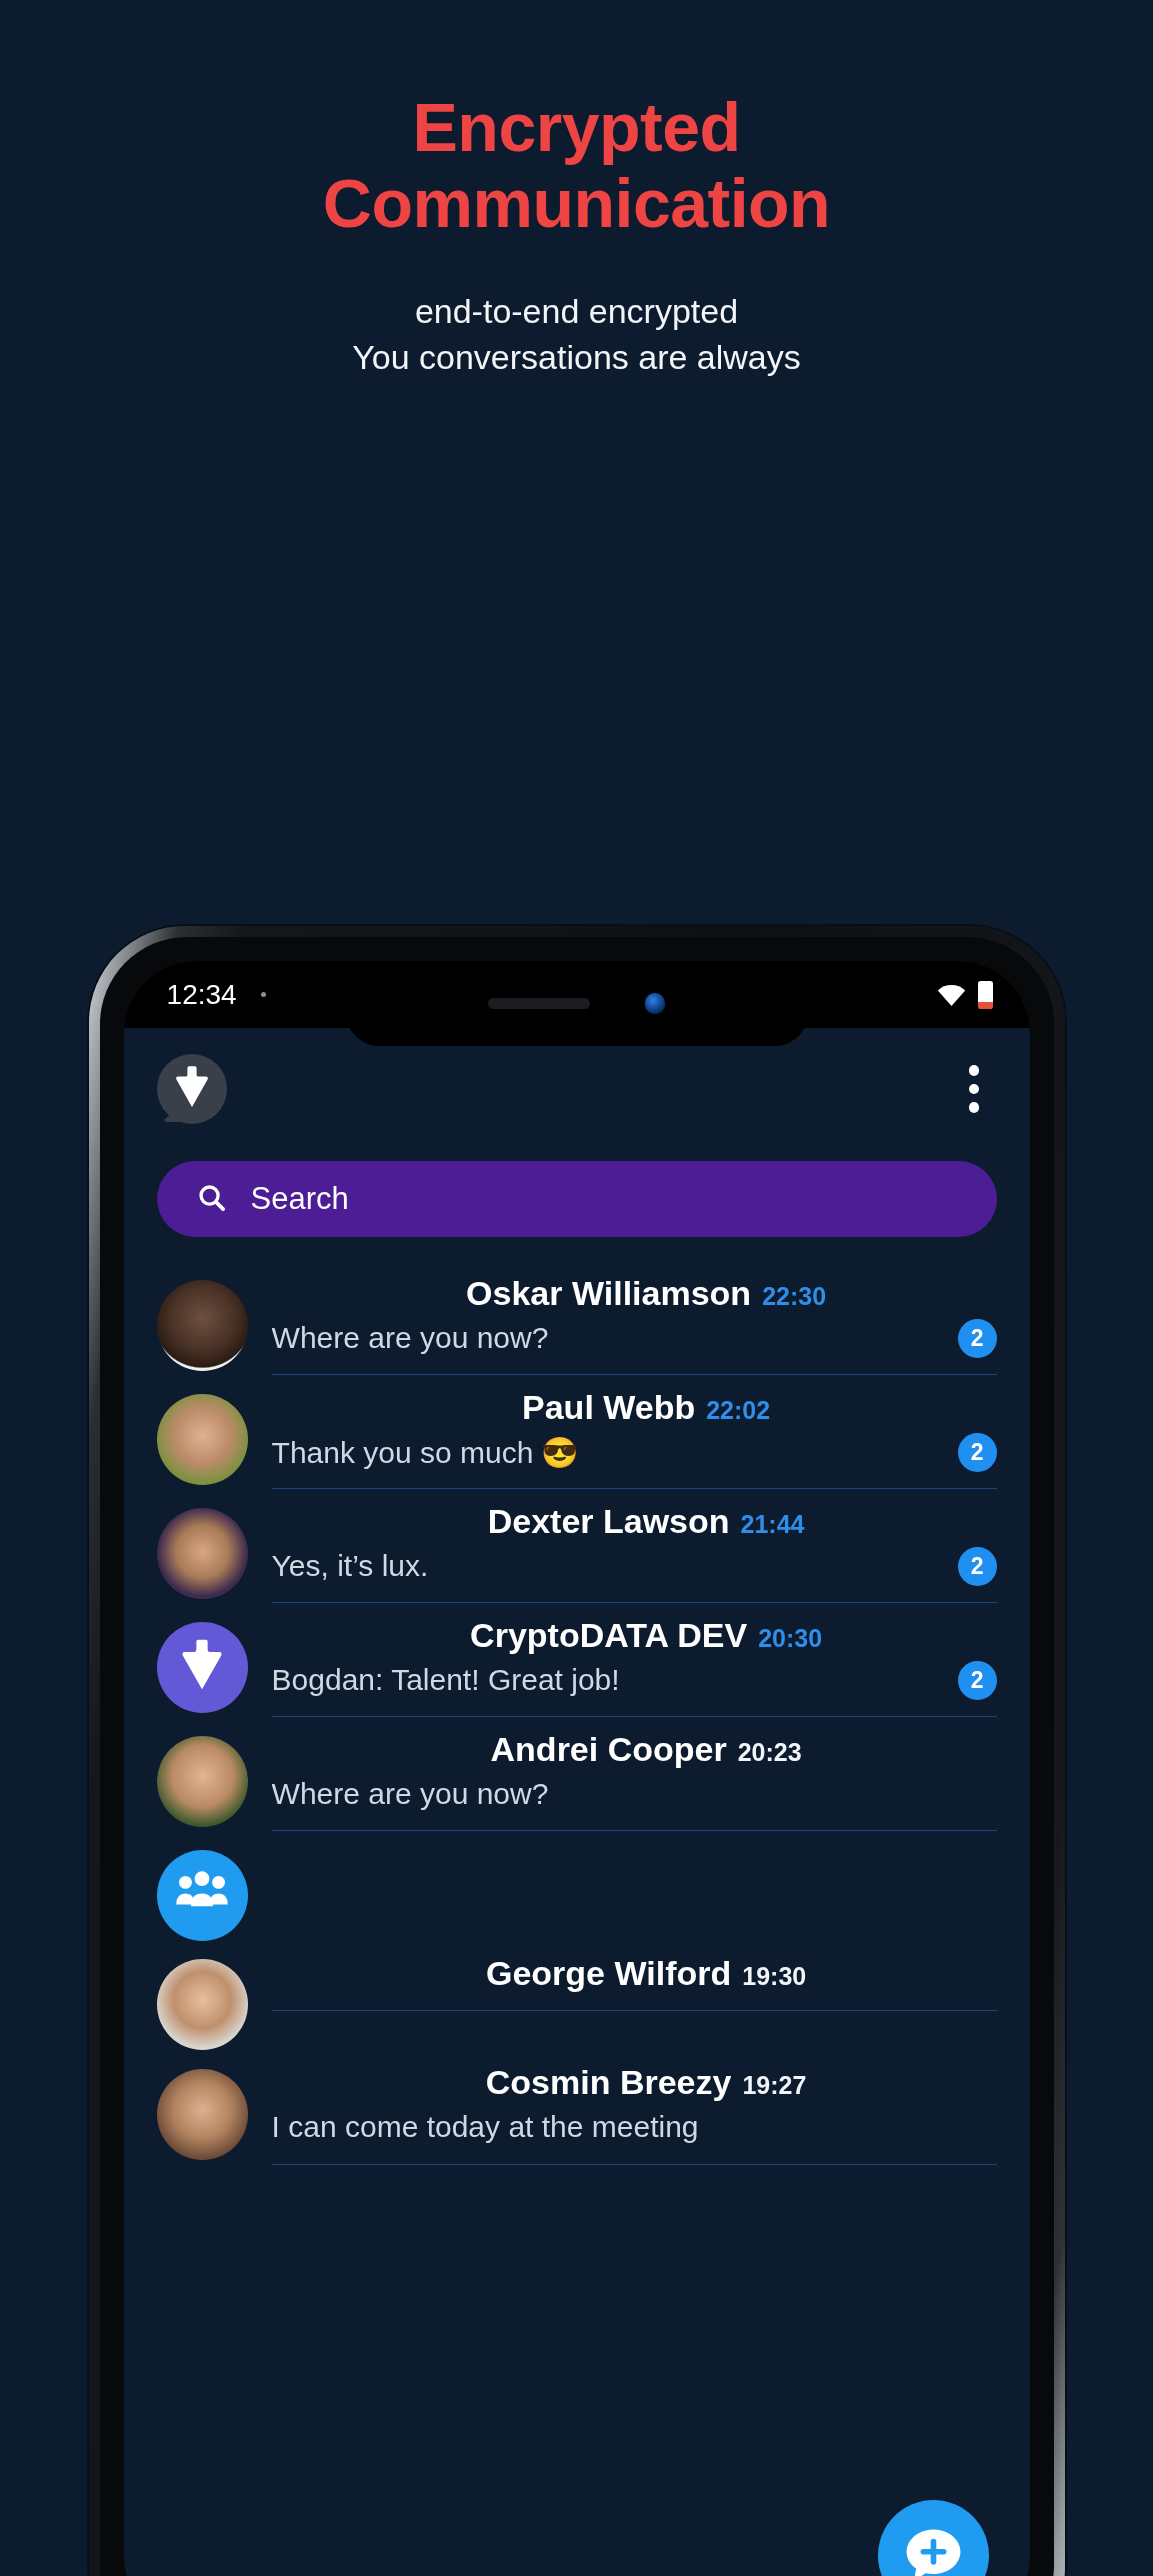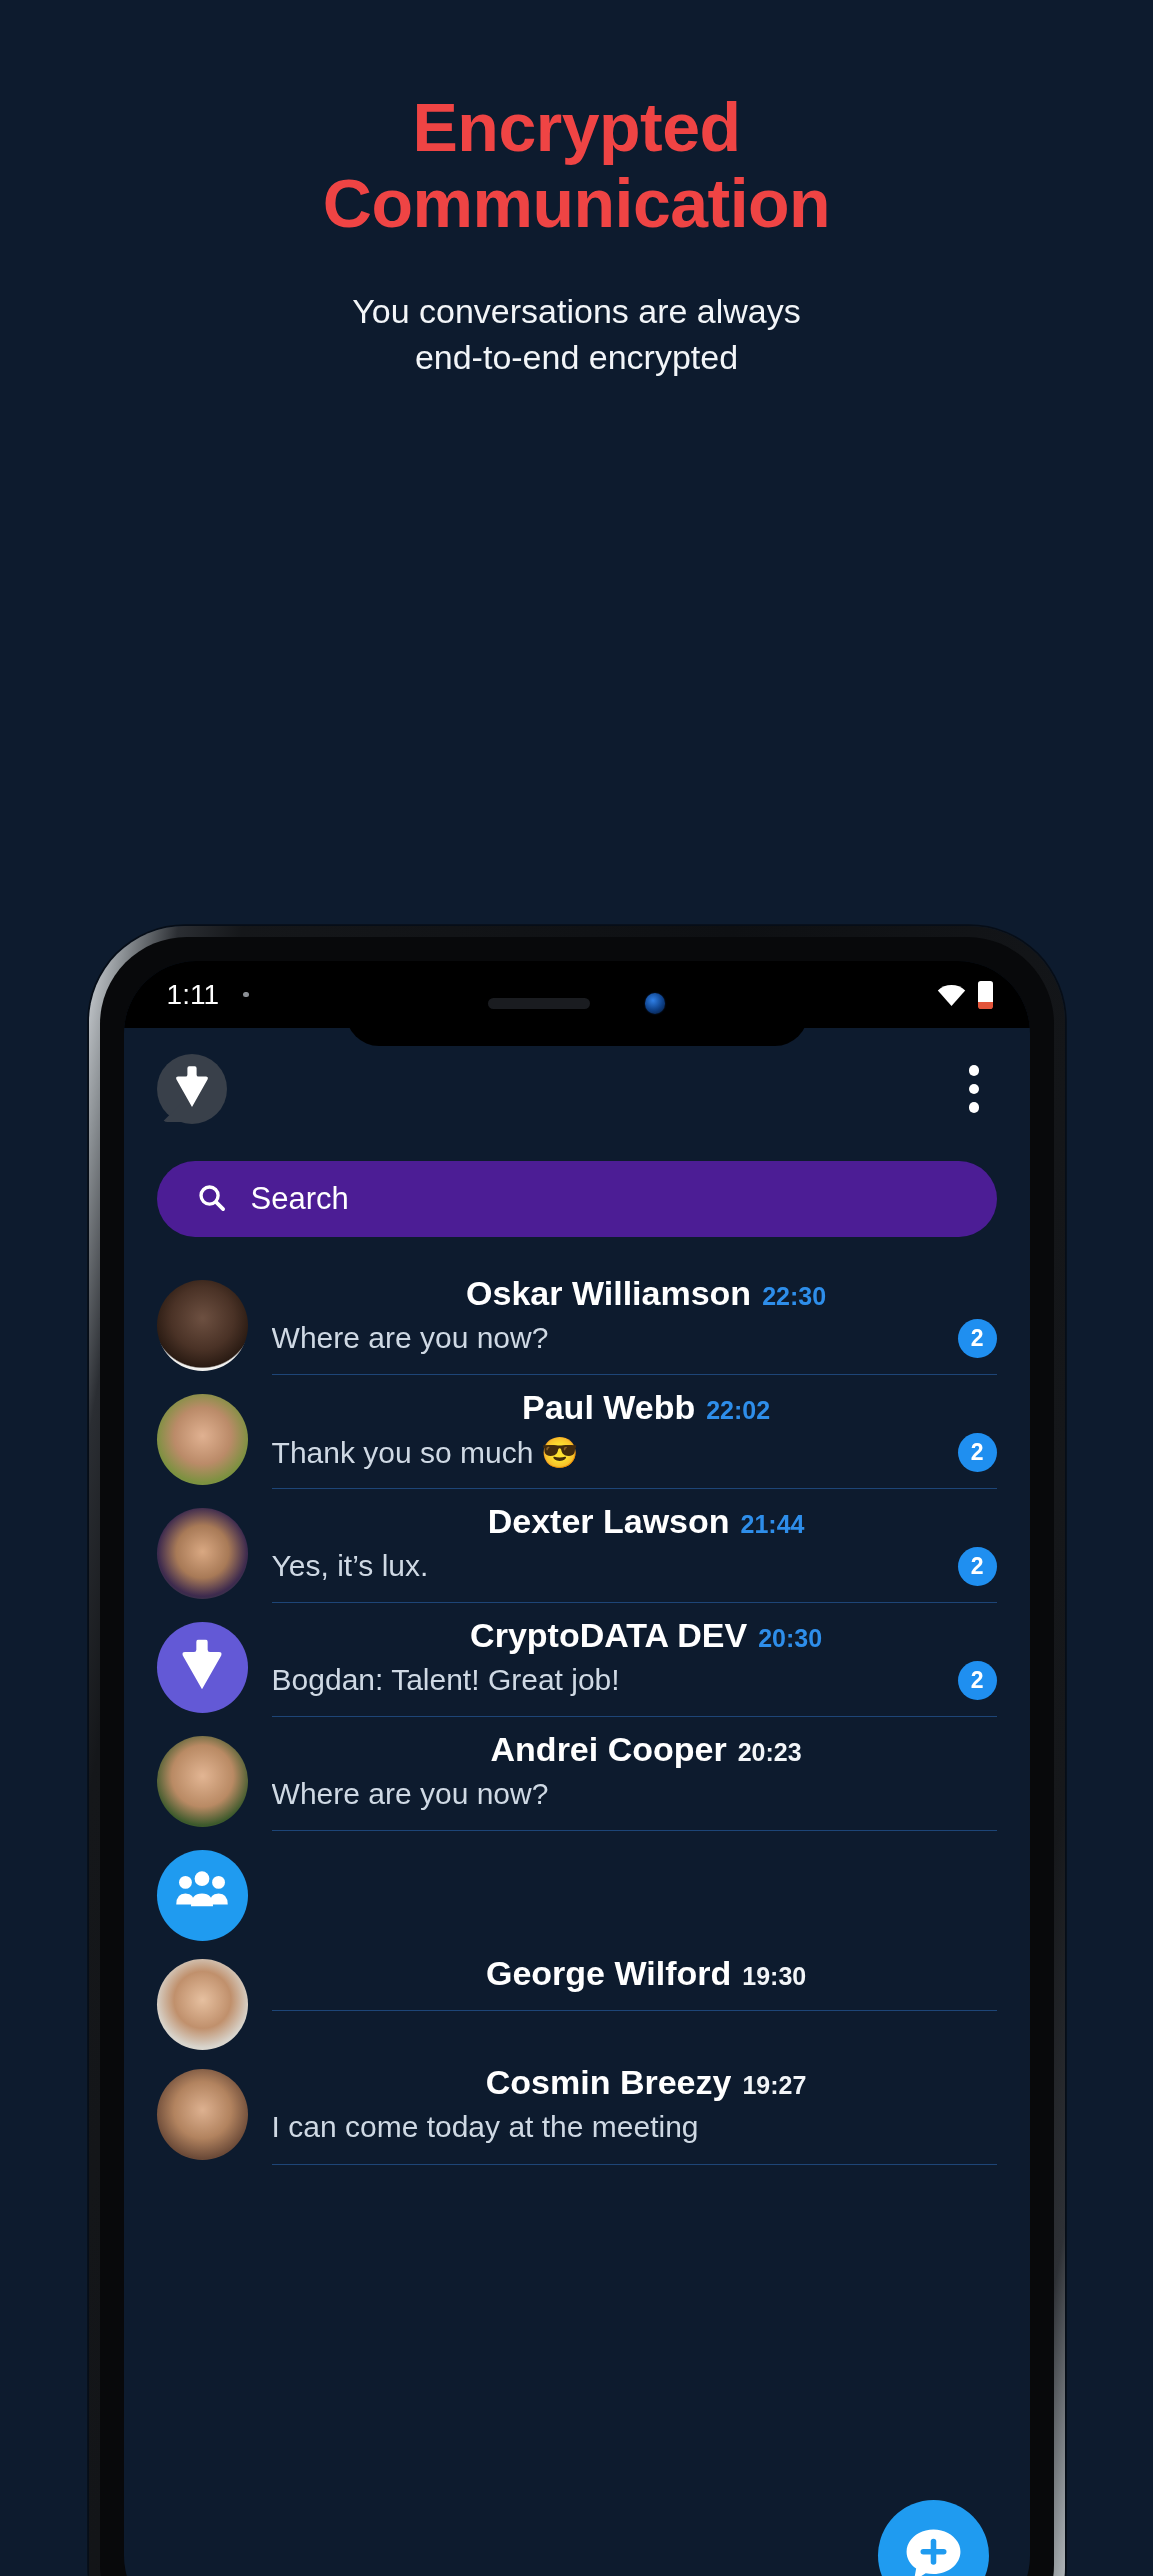--- a/index.html
+++ b/index.html
@@ -238,42 +238,42 @@
 </style>
 </head>
 <body>
 
 <div class="hero">
   <div class="hero-title">
     <div>Encrypted</div>
     <div>Communication</div>
   </div>
   <div class="hero-sub">
+    <div>end-to-end encrypted</div>
     <div>You conversations are always</div>
-    <div>end-to-end encrypted</div>
   </div>
 </div>
 
 <div class="phone-wrap">
   <div class="frame-outer">
     <div class="btn-side btn-silent"></div>
     <div class="btn-side btn-volup"></div>
     <div class="btn-side btn-voldn"></div>
     <div class="btn-side btn-power"></div>
 
     <div class="frame-inner">
       <div class="screen">
 
         <div class="statusbar">
           <div class="notch">
             <div class="speaker"></div>
             <div class="frontcam"></div>
           </div>
           <div class="sb-left">
-            <span>1:11</span>
+            <span>12:34</span>
             <span class="sb-dot"></span>
           </div>
           <div class="sb-right">
             <span class="wifi-icon">
               <svg width="31" height="24" viewBox="0 0 34 26" aria-hidden="true">
                 <path d="M17 25 L2 8 A22 22 0 0 1 32 8 Z" fill="#ffffff"></path>
               </svg>
             </span>
             <span class="battery"></span>
           </div>

